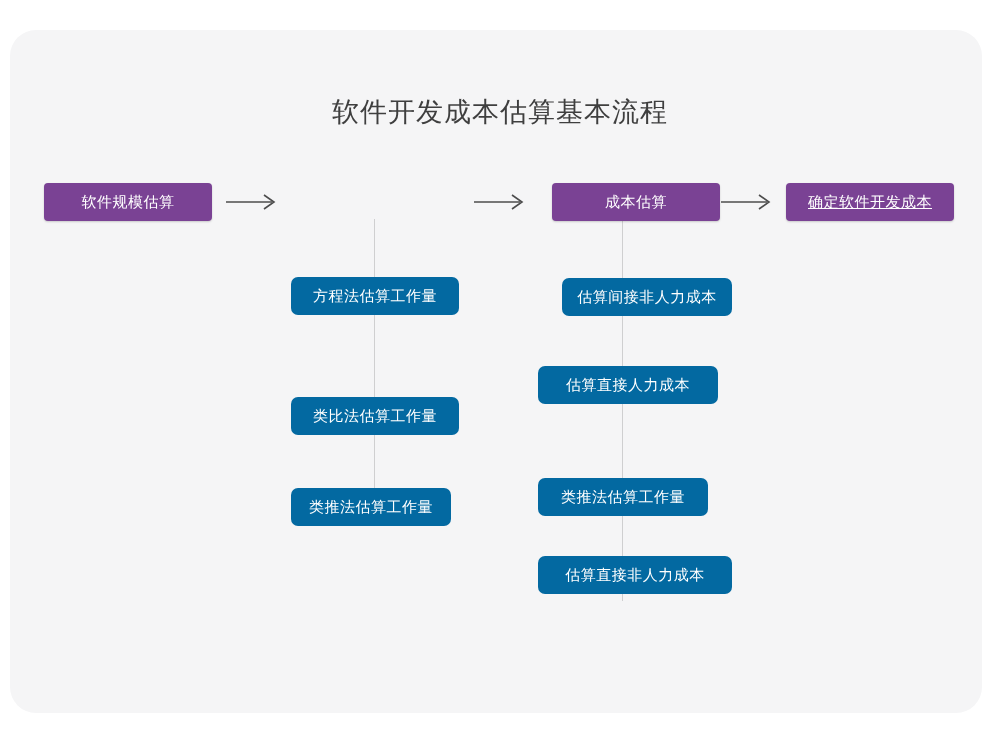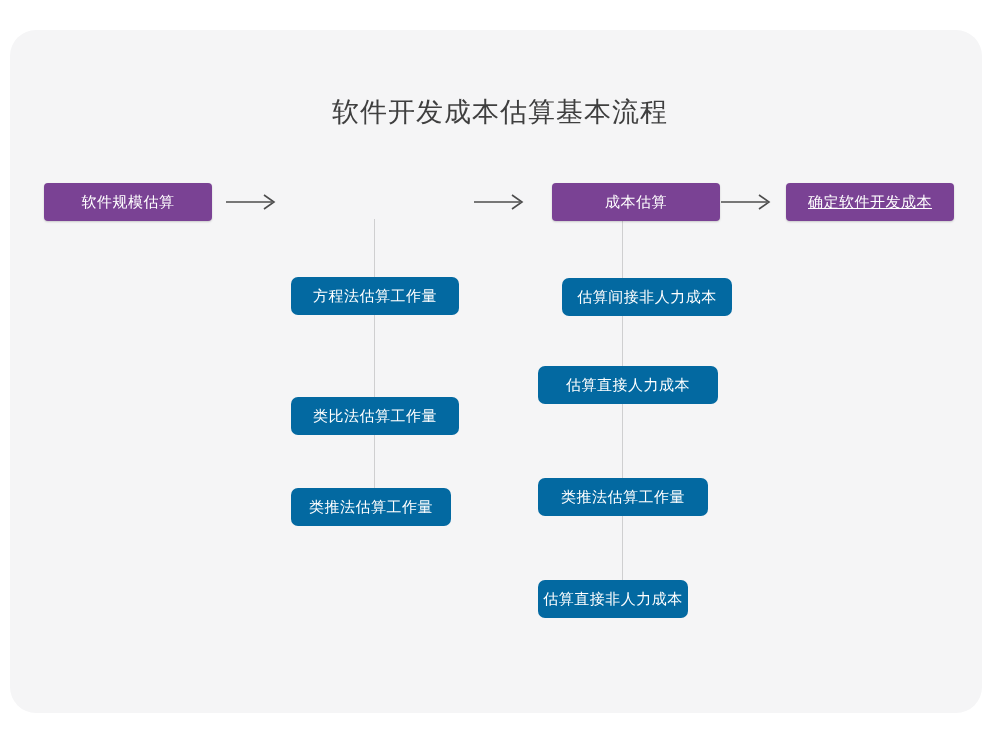--- a/index.html
+++ b/index.html
@@ -138,17 +138,17 @@
   </div>
 
   <div class="node secondary" style="left:538px; top:366px; width:180px;">
     <span>估算直接人力成本</span>
   </div>
 
   <div class="node secondary" style="left:538px; top:478px; width:170px;">
     <span>类推法估算工作量</span>
   </div>
 
-  <div class="node secondary" style="left:538px; top:580px; width:150px;">
+  <div class="node secondary" style="left:538px; top:556px; width:194px;">
     <span>估算直接非人力成本</span>
   </div>
 
 </div>
 
 </body></html>

